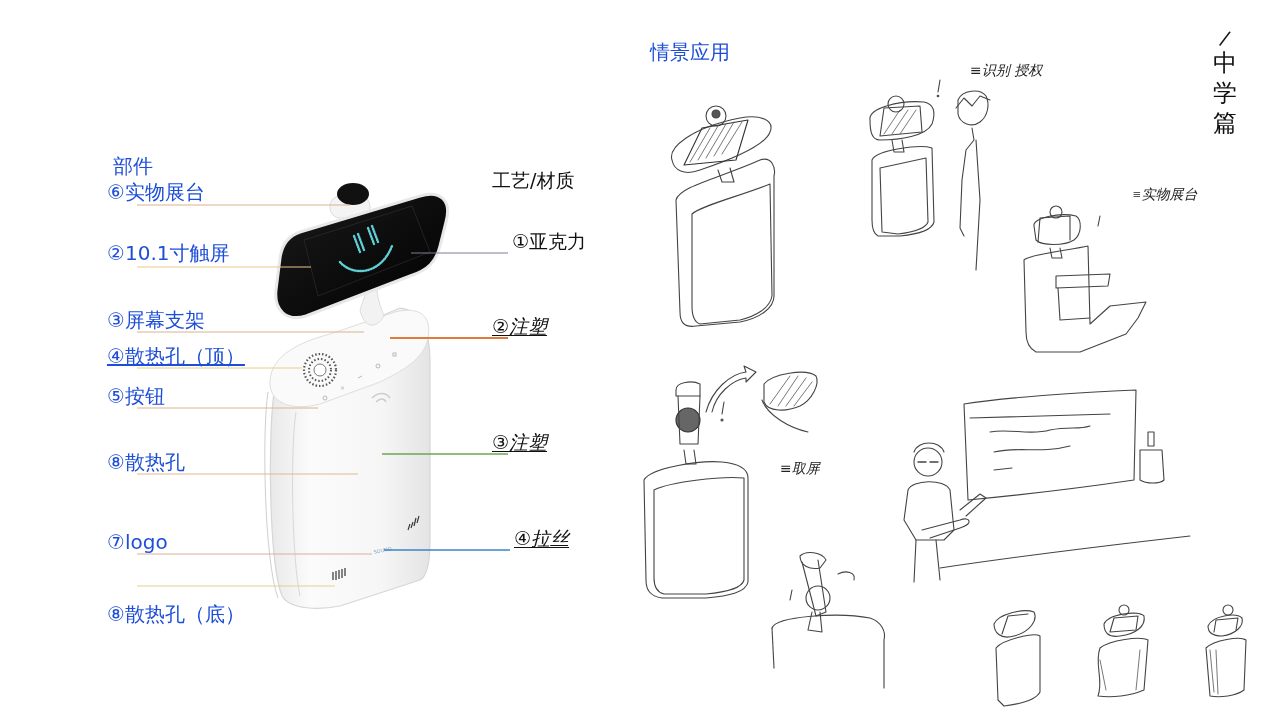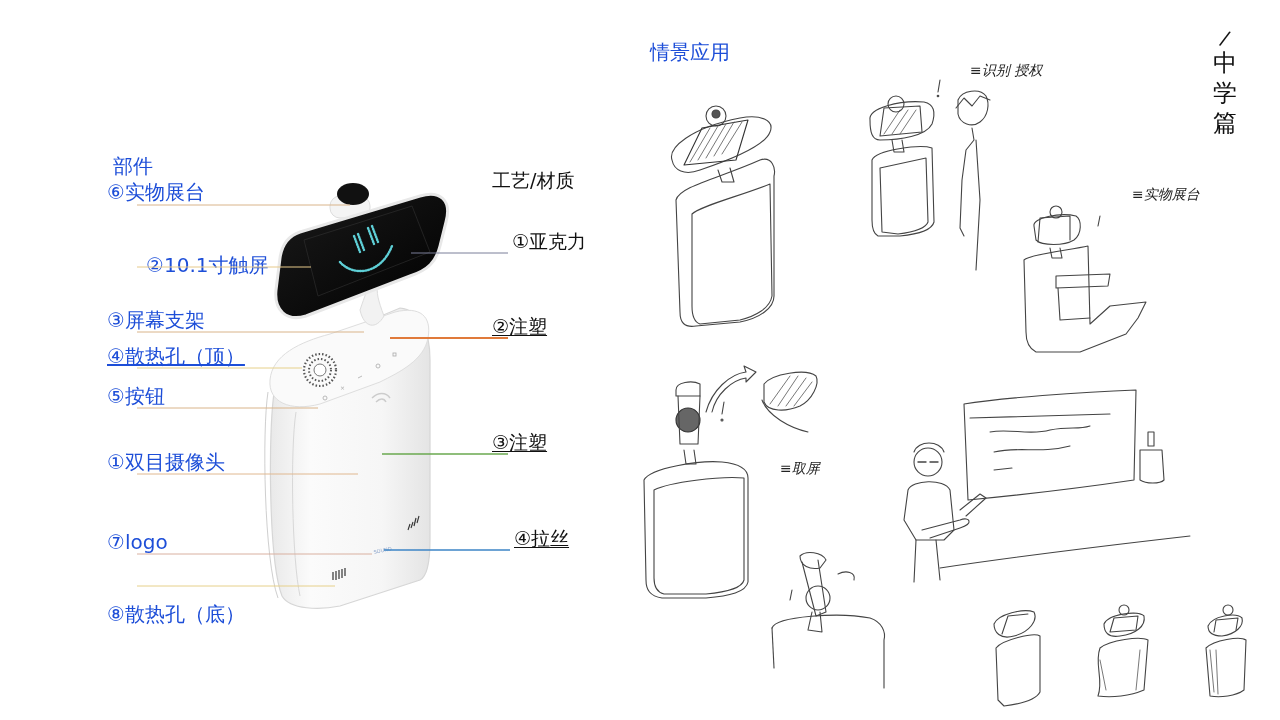--- a/index.html
+++ b/index.html
@@ -1,38 +1,38 @@
 <!DOCTYPE html>
 <html><head>
 <meta charset="utf-8">
 <style>
   html, body { margin:0; padding:0; }
   body { width:1280px; height:720px; background:#ffffff; position:relative; overflow:hidden;
          font-family:"DejaVu Sans", sans-serif; color:#111; }
   .lbl { position:absolute; font-size:20px; line-height:16px; white-space:nowrap; color:#1d4ed8; }
   .mat { position:absolute; font-size:19px; line-height:16px; white-space:nowrap; }
-  .mat.u { text-decoration:underline; text-underline-offset:2px; }
+  .mat.u { text-decoration:underline; text-underline-offset:2px;font-style:italic; }
   .title-v { position:absolute; left:1210px; top:28px; width:30px; font-size:24px; line-height:30px;
              text-align:center; color:#111; }
   .title-v .ch { display:block; }
   .sketch-text { position:absolute; font-family:"DejaVu Serif", serif; font-size:14px; color:#222;
                  font-style:italic; white-space:nowrap; }
   svg { position:absolute; left:0; top:0; }
 </style>
 </head>
 <body>
 
 <div class="lbl" style="left:113px;top:158px;">部件</div>
 
 <div class="lbl" style="left:107px;top:184px;">⑥实物展台</div>
-<div class="lbl" style="left:107px;top:257px;margin-left:39px;">②10.1寸触屏</div>
+<div class="lbl" style="left:107px;top:245px;">②10.1寸触屏</div>
 <div class="lbl" style="left:107px;top:312px;">③屏幕支架</div>
 <div class="lbl" style="left:107px;top:348px;text-decoration:underline;">④散热孔（顶）</div>
 <div class="lbl" style="left:107px;top:388px;">⑤按钮</div>
-<div class="lbl" style="left:107px;top:454px;">①双目摄像头</div>
+<div class="lbl" style="left:107px;top:454px;">⑧散热孔</div>
 <div class="lbl" style="left:107px;top:534px;">⑦logo</div>
 <div class="lbl" style="left:107px;top:566px;margin-top:40px;">⑧散热孔（底）</div>
 
 <div class="mat" style="left:492px;top:172px;">工艺/材质</div>
 <div class="mat" style="left:500px;top:233px;margin-left:12px;">①亚克力</div>
 <div class="mat u" style="left:492px;top:318px;">②注塑</div>
 <div class="mat u" style="left:492px;top:434px;">③注塑</div>
 <div class="mat u" style="left:514px;top:530px;">④拉丝</div>
 
 <svg width="1280" height="720" viewBox="0 0 1280 720">
@@ -124,21 +124,21 @@
 <div class="lbl" style="left:650px;top:44px;">情景应用</div>
 
 <div class="title-v">
   <span class="ch" style="transform:rotate(20deg);font-size:20px;line-height:20px;">/</span>
   <span class="ch">中</span>
   <span class="ch">学</span>
   <span class="ch">篇</span>
 </div>
 
 <div class="sketch-text" style="left:958px;top:62px;margin-left:12px;">≡识别 授权</div>
-<div class="sketch-text" style="left:1132px;top:186px;">≡实物展台</div>
+<div class="sketch-text" style="left:1132px;top:186px;font-family:Liberation Serif, serif;">≡实物展台</div>
 <div class="sketch-text" style="left:780px;top:460px;">≡取屏</div>
 
 <svg width="1280" height="720" viewBox="0 0 1280 720" fill="none" stroke="#444" stroke-width="1.1" stroke-linecap="round" stroke-linejoin="round">
 
   <g>
     <circle cx="716" cy="116" r="10"></circle>
       <circle cx="716" cy="114" r="4" fill="#555"></circle>
     <path d="M672 160 C668 148,690 128,740 118 C760 114,775 120,770 132 C765 146,730 160,700 170 C684 176,674 170,672 160 Z"></path>
     <path d="M684 165 L702 128 L748 120 L736 160 Z" stroke="#333"></path>
     <g stroke="#555" stroke-width="0.8">

